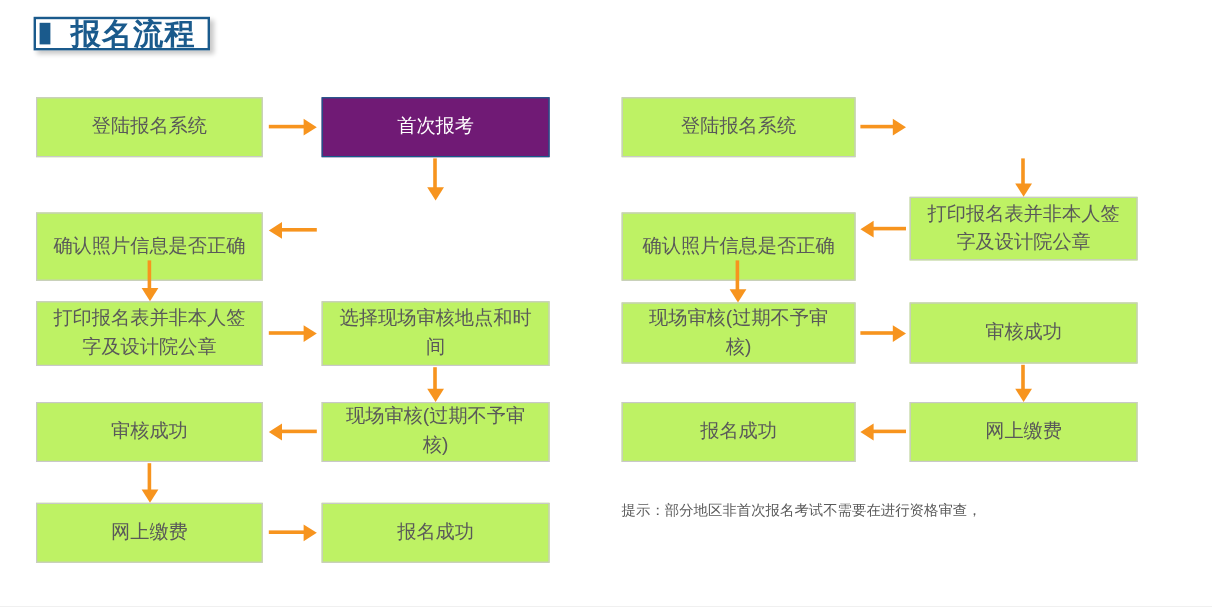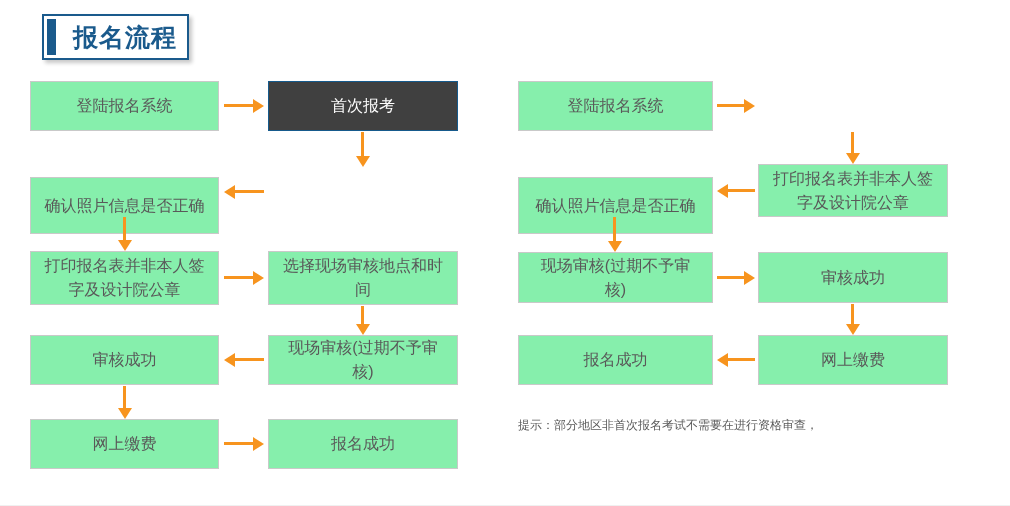--- a/index.html
+++ b/index.html
@@ -5,37 +5,37 @@
   * { margin:0; padding:0; box-sizing:border-box; }
   body { background:#ffffff; }
   .stage {
     position:relative; width:1010px; height:506px; background:#ffffff;
     font-family:"Liberation Sans", sans-serif; overflow:hidden;
     border-bottom:1px solid #f0f0f0;
   }
 
   
   .title-box {
-    position:absolute; left:42px; top:14px; width:147px; height:46px;
+    position:absolute; left:28px; top:14px; width:147px; height:28px;
     border:2px solid #1a5a8c; background:#ffffff;
     box-shadow:3px 3px 4px rgba(0,0,0,0.22);
   }
   .title-bar { position:absolute; left:3px; top:3px; bottom:3px; width:9px; background:#1a5a8c; }
   .title-text {
     position:absolute; left:29px; top:50%; transform:translateY(-50%);
     font-size:25px; font-weight:bold; color:#1a5a8c; letter-spacing:1px; white-space:nowrap;
   }
 
   
   .flow-box {
-    position:absolute; background:#86efac; border:1px solid #c9c9c9;
+    position:absolute; background:#bef264; border:1px solid #c9c9c9;
     display:flex; align-items:center; justify-content:center; text-align:center;
     font-size:16px; color:#595959; line-height:24px; padding:0 12px;
   }
-  .flow-box.dark { background:#404040; border-color:#165a8c; color:#ffffff; }
+  .flow-box.dark { background:#701a75; border-color:#165a8c; color:#ffffff; }
 
   
   .cA { left:30px;  width:189px; }
   .cB { left:268px; width:190px; }
   .cC { left:518px; width:195px; }
   .cD { left:758px; width:190px; }
   
   .r1  { top:81px;  height:50px; }
   .r2  { top:177px; height:57px; }
   .r2b { top:164px; height:53px; }

